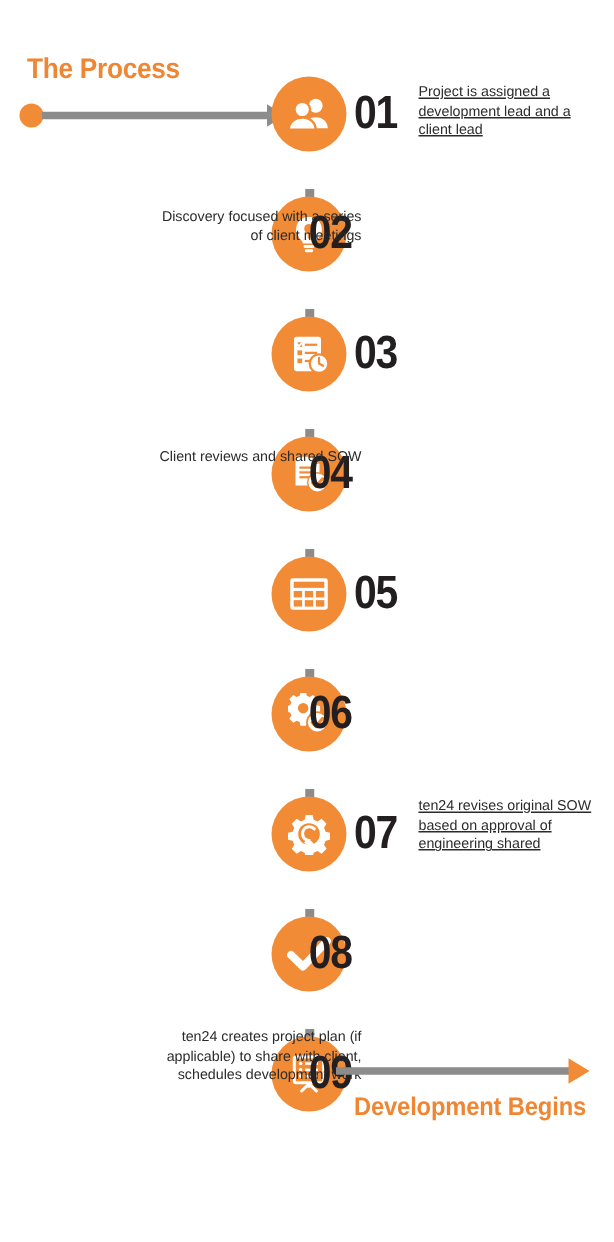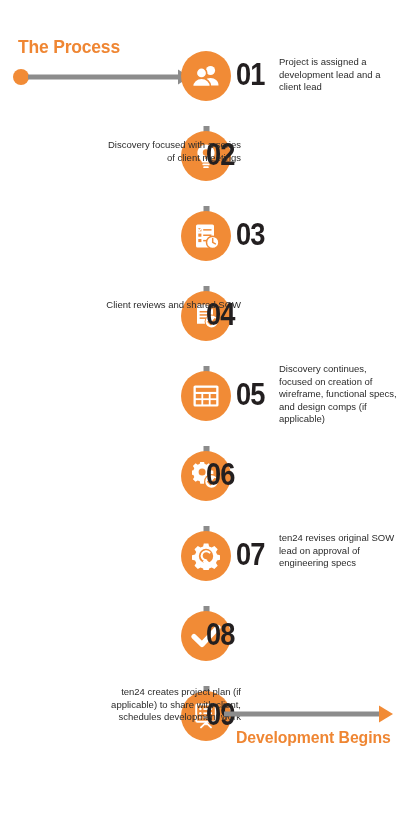--- a/index.html
+++ b/index.html
@@ -121,20 +121,21 @@
     position: absolute;
     font-family: "Liberation Sans", sans-serif;
     font-size: 9.5px;
     line-height: 12.6px;
     color: #2b2b2b;
   }
   .desc.right {
     left: 279px;
     width: 118px;
     text-align: left;
+    text-decoration: underline;
   }
   .desc.left {
     right: 168px;
     width: 140px;
     text-align: right;
   }
 </style>
 </head>
 <body>
 
@@ -259,21 +260,20 @@
       <rect x="3.8" y="3.8" width="20.4" height="4.1" fill="#f18b36"></rect>
       <rect x="3.8" y="10" width="5.6" height="4.3" fill="#f18b36"></rect>
       <rect x="11.2" y="10" width="5.6" height="4.3" fill="#f18b36"></rect>
       <rect x="18.6" y="10" width="5.6" height="4.3" fill="#f18b36"></rect>
       <rect x="3.8" y="16.1" width="5.6" height="4.3" fill="#f18b36"></rect>
       <rect x="11.2" y="16.1" width="5.6" height="4.3" fill="#f18b36"></rect>
       <rect x="18.6" y="16.1" width="5.6" height="4.3" fill="#f18b36"></rect>
     </svg>
   </div>
   <div class="num right" style="top:379px">05</div>
-  <div class="desc right" style="top:363px">Discovery continues, focused on creation of wireframe, functional specs, and design comps (if applicable)</div>
 
   <div class="node" style="top:451px">
     <svg width="28" height="28" viewBox="0 0 28 28">
       <path d="M12.2 1.8h4.3l.6 2.9 2.4 1 2.5-1.6 3.1 3.1-1.6 2.5 1 2.4 2.9.6v4.3l-2.9.6-1 2.4 1.6 2.5-3.1 3.1-2.5-1.6-2.4 1-.6 2.9h-4.3l-.6-2.9-2.4-1-2.5 1.6-3.1-3.1 1.6-2.5-1-2.4-2.9-.6v-4.3l2.9-.6 1-2.4-1.6-2.5 3.1-3.1 2.5 1.6 2.4-1z" fill="#ffffff" transform="translate(-2.2,-2.2) scale(0.86)"></path>
       <circle cx="10.1" cy="10.1" r="3.5" fill="#f18b36"></circle>
       <circle cx="19.5" cy="19.5" r="7.4" fill="#f18b36"></circle>
       <circle cx="19.5" cy="19.5" r="6.2" fill="#ffffff"></circle>
       <path d="M16.1 19.6l2.5 2.7 4.4-5.3" stroke="#f18b36" stroke-width="2.2" fill="none" stroke-linecap="round" stroke-linejoin="round"></path>
     </svg>
   </div>
@@ -281,21 +281,21 @@
 
   <div class="node" style="top:531px">
     <svg width="28" height="28" viewBox="0 0 28 28">
       <path d="M11.7 1.3h4.6l.7 3.1 2.6 1.1 2.7-1.7 3.3 3.3-1.7 2.7 1.1 2.6 3.1.7v4.6l-3.1.7-1.1 2.6 1.7 2.7-3.3 3.3-2.7-1.7-2.6 1.1-.7 3.1h-4.6l-.7-3.1-2.6-1.1-2.7 1.7-3.3-3.3 1.7-2.7-1.1-2.6-3.1-.7v-4.6l3.1-.7 1.1-2.6-1.7-2.7 3.3-3.3 2.7 1.7 2.6-1.1z" fill="#ffffff" transform="translate(0.1,0.1)"></path>
       <circle cx="14" cy="14" r="7.2" fill="#f18b36"></circle>
       <path d="M17.6 10.6a4.6 4.6 0 1 0-4.2 7.7l-1.3 1.4 1.8 1.7 1.4-1.5" fill="none" stroke="#ffffff" stroke-width="2" stroke-linecap="round"></path>
       <path d="M13.4 18.3l3.5 3.3" stroke="#ffffff" stroke-width="2.1" stroke-linecap="round"></path>
     </svg>
   </div>
   <div class="num right" style="top:539px">07</div>
-  <div class="desc right" style="top:532px">ten24 revises original SOW lead on approval of engineering specs</div>
+  <div class="desc right" style="top:532px">ten24 revises original SOW based on approval of engineering shared</div>
 
   <div class="node" style="top:611px">
     <svg width="30" height="26" viewBox="0 0 30 26">
       <path d="M3 13.6 L11 21.4 L27 4.4" stroke="#ffffff" stroke-width="5.2" fill="none" stroke-linecap="round" stroke-linejoin="round"></path>
     </svg>
   </div>
   <div class="num left" style="top:619px">08</div>
 
   <div class="node" style="top:691px">
     <svg width="28" height="28" viewBox="0 0 28 28">

